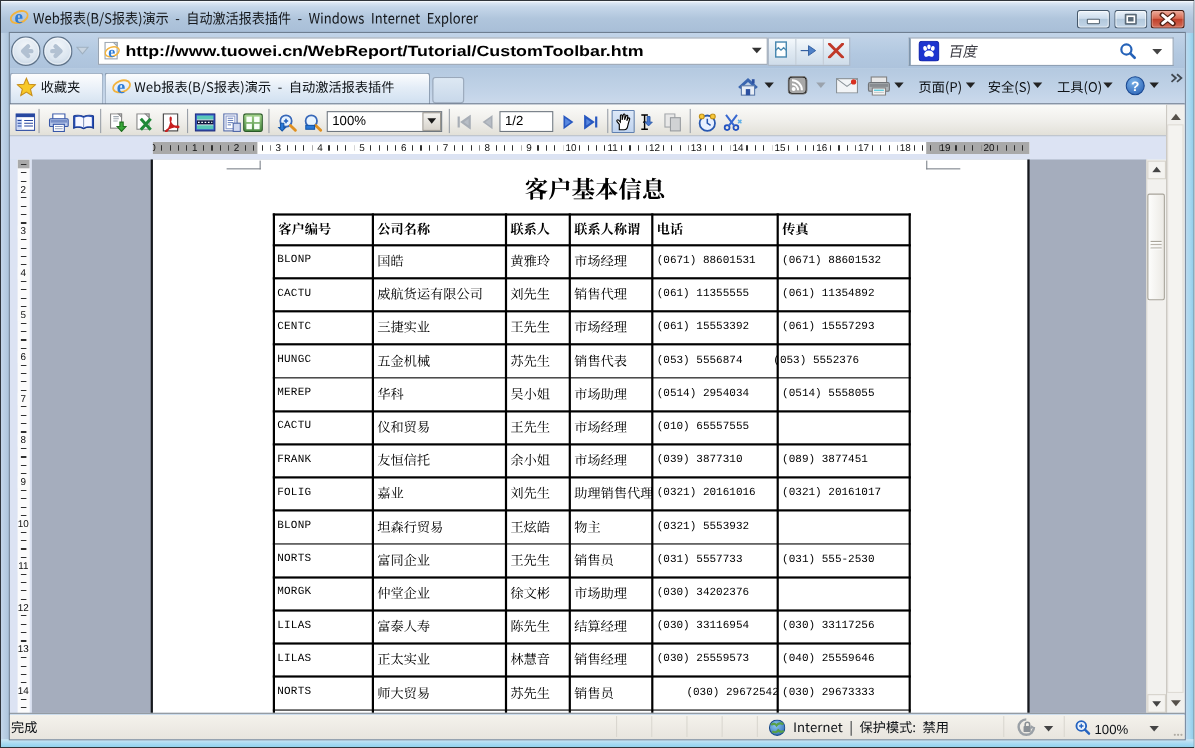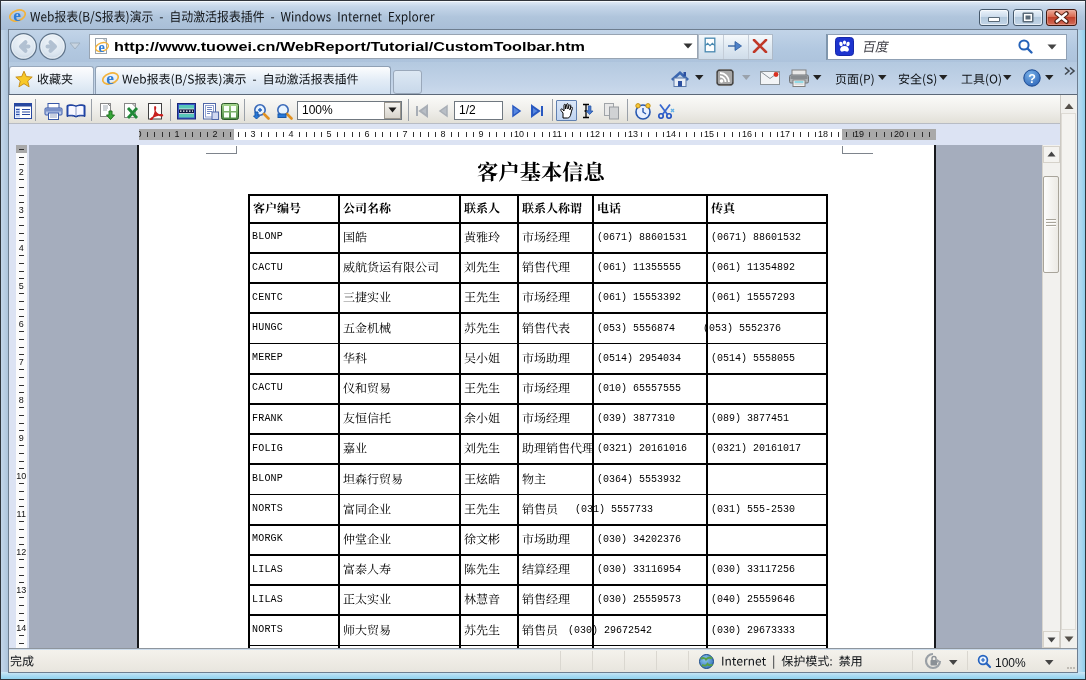--- a/index.html
+++ b/index.html
@@ -956,21 +956,21 @@
         <use href="#g118" x="1000"></use>
         <use href="#g66" x="2000"></use>
       </svg>
     </div>
 <div style="position:absolute;left:521.5px;top:472.6px;width:28px;height:13px">
       <svg width="24.0" height="12.7" viewBox="0 0 2000 1060" preserveAspectRatio="none" style="position:absolute;overflow:visible;fill:#000;">
         <use href="#g119" x="0"></use>
         <use href="#g120" x="1000"></use>
       </svg>
     </div>
-<div style="position:absolute;left:597px;top:473.6px;white-space:pre;font:10px 'Liberation Mono',monospace;color:#000">(0364) 5553932</div>
+<div style="position:absolute;left:597px;top:473.6px;white-space:pre;font:10px 'Liberation Mono',monospace;color:#000">(0321) 5553932</div>
 <div style="position:absolute;left:252px;top:503.2px;white-space:pre;font:10px 'Liberation Mono',monospace;color:#000;letter-spacing:0.2px">NORTS</div>
 <div style="position:absolute;left:342.5px;top:502.8px;width:52px;height:13px">
       <svg width="48.0" height="12.7" viewBox="0 0 4000 1060" preserveAspectRatio="none" style="position:absolute;overflow:visible;fill:#000;">
         <use href="#g121" x="0"></use>
         <use href="#g122" x="1000"></use>
         <use href="#g123" x="2000"></use>
         <use href="#g91" x="3000"></use>
       </svg>
     </div>
 <div style="position:absolute;left:463.5px;top:502.8px;width:40px;height:13px">
@@ -980,21 +980,21 @@
         <use href="#g84" x="2000"></use>
       </svg>
     </div>
 <div style="position:absolute;left:521.5px;top:502.8px;width:40px;height:13px">
       <svg width="36.0" height="12.7" viewBox="0 0 3000 1060" preserveAspectRatio="none" style="position:absolute;overflow:visible;fill:#000;">
         <use href="#g85" x="0"></use>
         <use href="#g86" x="1000"></use>
         <use href="#g124" x="2000"></use>
       </svg>
     </div>
-<div style="position:absolute;left:575px;top:503.8px;white-space:pre;font:10px 'Liberation Mono',monospace;color:#000">(031) 5557733</div>
+<div style="position:absolute;left:597px;top:503.8px;white-space:pre;font:10px 'Liberation Mono',monospace;color:#000">(031) 5557733</div>
 <div style="position:absolute;left:711px;top:503.8px;white-space:pre;font:10px 'Liberation Mono',monospace;color:#000">(031) 555-2530</div>
 <div style="position:absolute;left:252px;top:533.4px;white-space:pre;font:10px 'Liberation Mono',monospace;color:#000;letter-spacing:0.2px">MORGK</div>
 <div style="position:absolute;left:342.5px;top:533.0px;width:52px;height:13px">
       <svg width="48.0" height="12.7" viewBox="0 0 4000 1060" preserveAspectRatio="none" style="position:absolute;overflow:visible;fill:#000;">
         <use href="#g125" x="0"></use>
         <use href="#g126" x="1000"></use>
         <use href="#g123" x="2000"></use>
         <use href="#g91" x="3000"></use>
       </svg>
     </div>
@@ -1082,21 +1082,21 @@
         <use href="#g84" x="2000"></use>
       </svg>
     </div>
 <div style="position:absolute;left:521.5px;top:623.5999999999999px;width:40px;height:13px">
       <svg width="36.0" height="12.7" viewBox="0 0 3000 1060" preserveAspectRatio="none" style="position:absolute;overflow:visible;fill:#000;">
         <use href="#g85" x="0"></use>
         <use href="#g86" x="1000"></use>
         <use href="#g124" x="2000"></use>
       </svg>
     </div>
-<div style="position:absolute;left:568px;top:624.5999999999999px;white-space:pre;font:10px 'Liberation Mono',monospace;color:#000">(030) 29672542</div>
+<div style="position:absolute;left:624px;top:624.5999999999999px;white-space:pre;font:10px 'Liberation Mono',monospace;color:#000">(030) 29672542</div>
 <div style="position:absolute;left:711px;top:624.5999999999999px;white-space:pre;font:10px 'Liberation Mono',monospace;color:#000">(030) 29673333</div>
 <div style="position:absolute;left:1041.5px;top:145px;width:18.5px;height:503.3px;background:#f2f1ee;border-left:1px solid #d8d5cf;box-sizing:border-box"></div>
 <div style="position:absolute;left:1042.5px;top:145.5px;width:17px;height:17px;background:#f4f3f0;border:1px solid #d6d2ca;box-sizing:border-box"></div>
 <svg style="position:absolute;left:1046.5px;top:151px" width="9" height="6" viewBox="0 0 9 6">
       <path d="M4.5 0.5 L8.5 5.5 L0.5 5.5Z" fill="#444"></path>
     </svg>
 <div style="position:absolute;left:1042.5px;top:630.8px;width:17px;height:17px;background:#f4f3f0;border:1px solid #d6d2ca;box-sizing:border-box"></div>
 <svg style="position:absolute;left:1046.5px;top:636.5px" width="9" height="6" viewBox="0 0 9 6">
       <path d="M0.5 0.5 L8.5 0.5 L4.5 5.5Z" fill="#444"></path>
     </svg>

